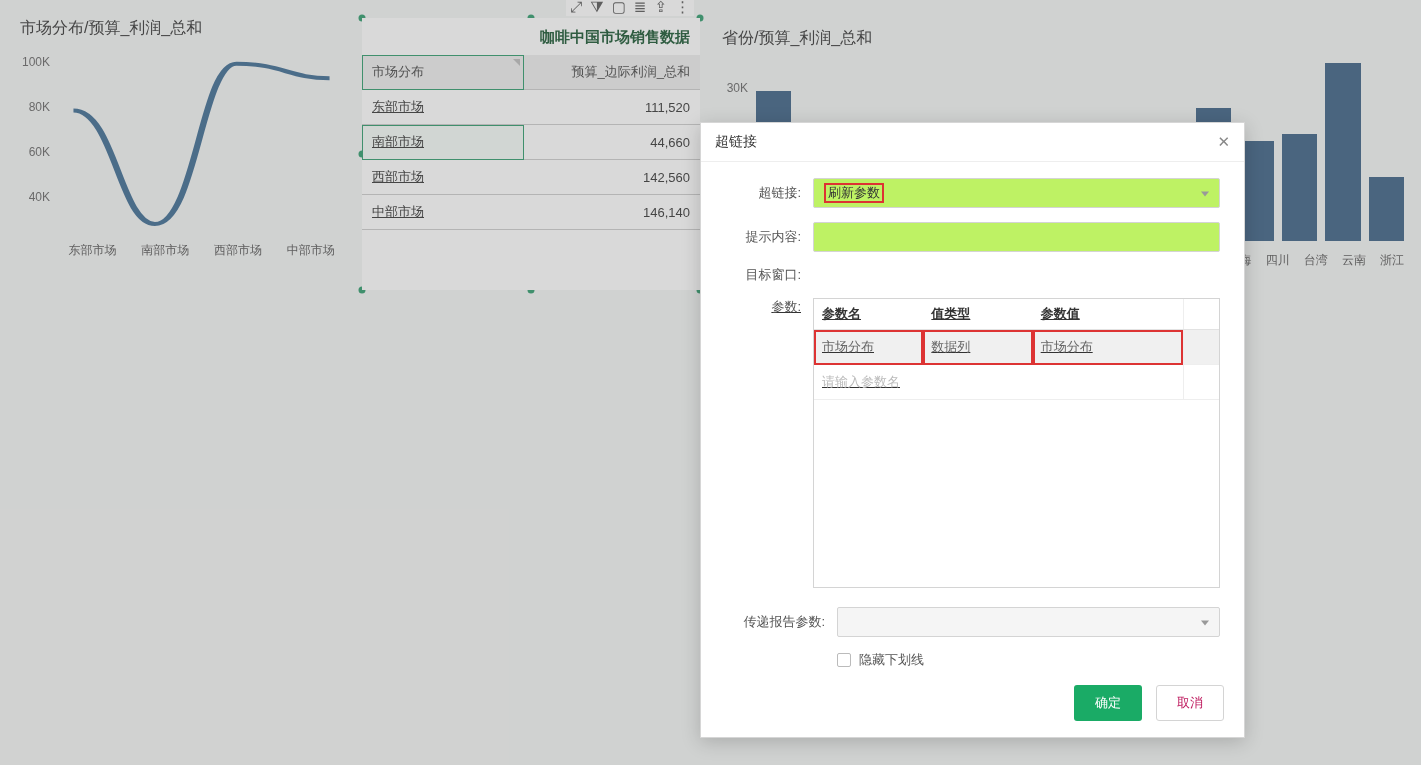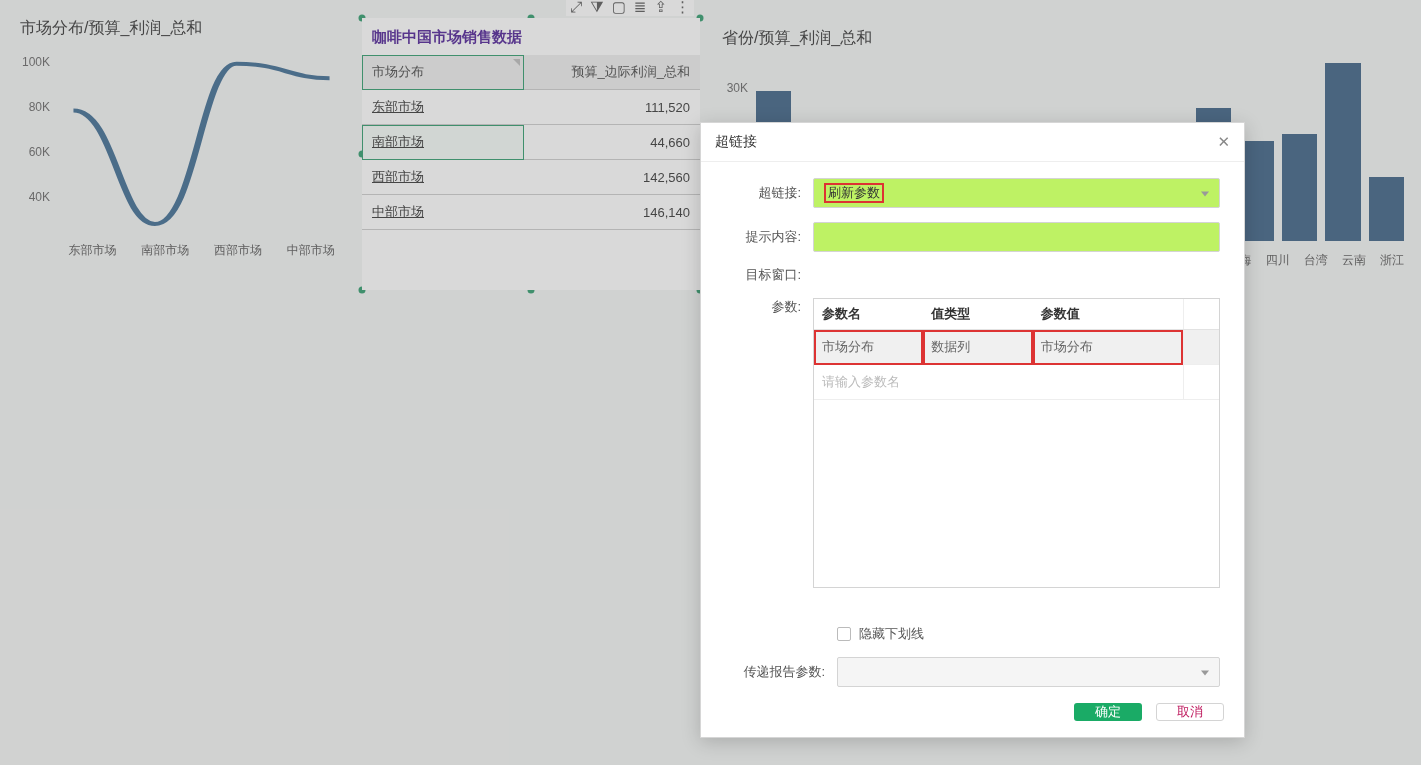--- a/index.html
+++ b/index.html
@@ -97,22 +97,23 @@
     gap: 8px;
     background: #fff;
     padding: 2px 4px;
     color: #555;
     font-size: 15px;
   }
   .sel-toolbar .ticon { cursor: pointer; line-height: 1; }
   .tbl-title {
     font-size: 15px;
     font-weight: bold;
-    color: #4c1d95;
+    color: #14532d;
     padding: 10px 10px 8px 10px;
+    text-align: right;
   }
   table.datatbl {
     width: 100%;
     border-collapse: collapse;
     font-size: 13px;
   }
   table.datatbl th, table.datatbl td {
     border-bottom: 1px solid #ccc;
     padding: 8px 10px;
   }
@@ -297,21 +298,21 @@
   }
 
   .modal-foot {
     display: flex;
     justify-content: flex-end;
     gap: 14px;
     padding: 12px 20px 16px 20px;
   }
   .btn {
     min-width: 68px;
-    height: 18px;
+    height: 36px;
     border-radius: 3px;
     font-size: 13px;
     display: inline-flex;
     align-items: center;
     justify-content: center;
     cursor: pointer;
     border: 1px solid transparent;
   }
   .btn-primary { background: #1aab66; color: #fff; }
   .btn-default { background: #fff; color: #be185d; border-color: #d4d4d4; }
@@ -447,21 +448,21 @@
         <div class="inputish">
           <input type="text" value="" style="">
         </div>
       </div>
     </div>
 
     <div class="form-row">
       <span class="form-label">目标窗口:</span>
     </div>
 
-    <div class="form-row top" style="flex:1 1 auto; min-height:0;">
+    <div class="form-row top" style="flex:1 1 auto; min-height:0;text-decoration:underline;">
       <span class="form-label">参数:</span>
       <div class="form-ctrl" style="display:flex;flex-direction:column;min-height:0;height:290px;">
         <div class="param-table-wrap">
           <table class="paramtbl">
             <thead>
               <tr>
                 <th style="width:27%">参数名</th>
                 <th style="width:27%">值类型</th>
                 <th>参数值</th>
                 <th class="param-blankcol"></th>
@@ -478,32 +479,32 @@
                 <td colspan="3"><span class="param-placeholder">请输入参数名</span></td>
                 <td class="param-blankcol"></td>
               </tr>
             </tbody>
           </table>
         </div>
       </div>
     </div>
 
     <div class="form-row">
+      <span class="form-label" style="width:100px">传递报告参数:</span>
+      <div class="form-ctrl">
+        <div class="selectish disabled"></div>
+      </div>
+    </div>
+
+    <div class="form-row">
       <span class="form-label" style="width:100px"></span>
       <div class="checkbox-row">
         <span class="checkbox"></span>
         <span>隐藏下划线</span>
       </div>
     </div>
 
-    <div class="form-row">
-      <span class="form-label" style="width:100px">传递报告参数:</span>
-      <div class="form-ctrl">
-        <div class="selectish disabled"></div>
-      </div>
-    </div>
-
   </div>
   <div class="modal-foot">
     <div class="btn btn-primary">确定</div>
     <div class="btn btn-default">取消</div>
   </div>
 </div>
 
 </body></html>

